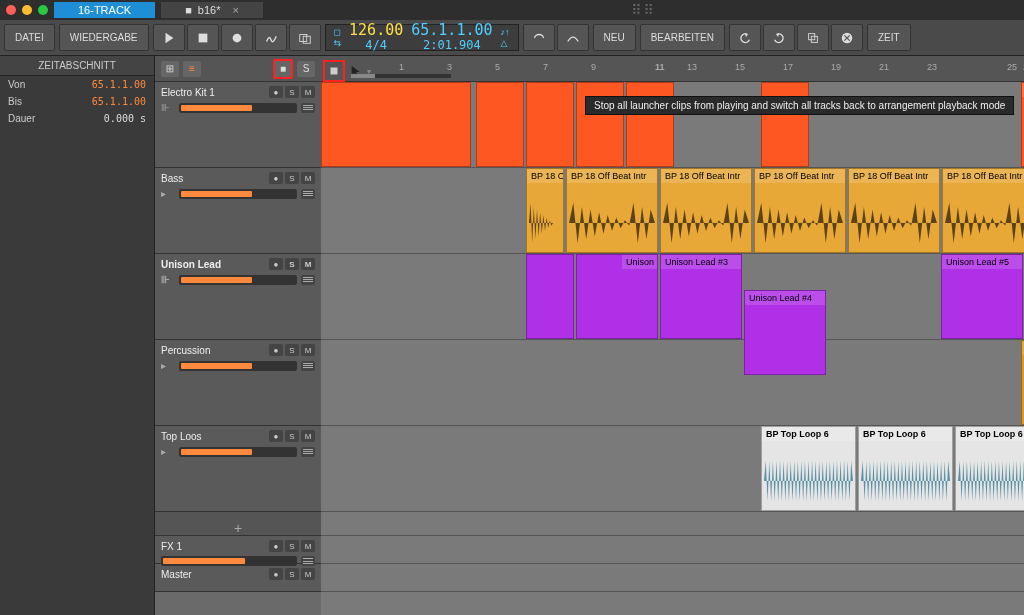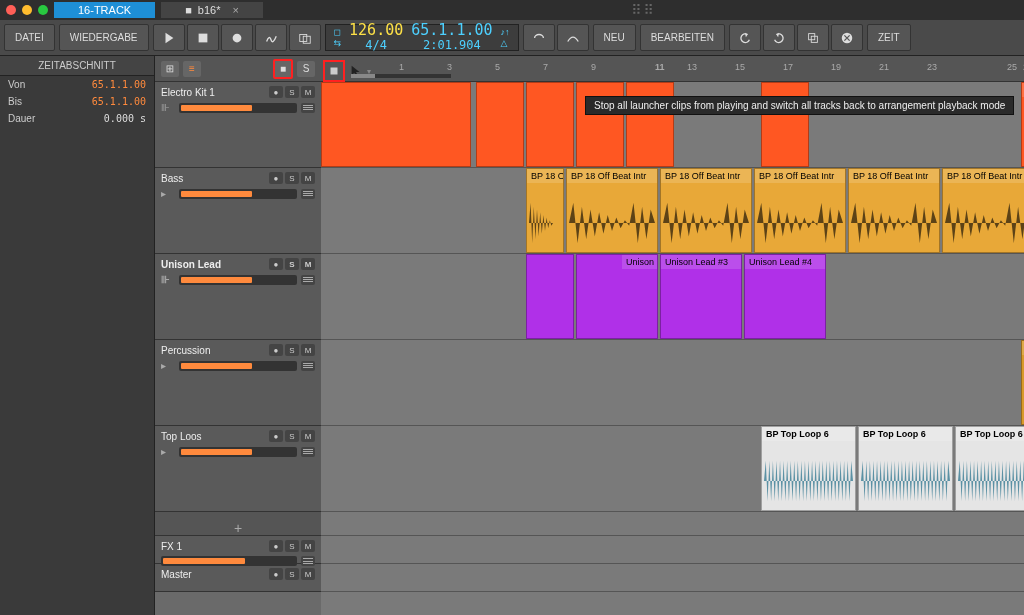--- a/index.html
+++ b/index.html
@@ -468,22 +468,25 @@
       </div>
 
       <div class="track-lane lane3">
         <div class="clip purple" style="left:205px;width:48px;"></div>
         <div class="clip purple" style="left:255px;width:82px;padding-left:45px;">
             <div class="clip-label">Unison Lead #2</div>
           </div>
         <div class="clip purple" style="left:339px;width:82px;">
             <div class="clip-label">Unison Lead #3</div>
           </div>
-        <div class="clip purple" style="left:423px;width:82px;">
+        <div class="clip purple" style="left:423px;width:82px;margin-top:36px;">
             <div class="clip-label">Unison Lead #4</div>
+          </div>
+        <div class="clip purple" style="left:620px;width:82px;">
+            <div class="clip-label">Unison Lead #5</div>
           </div>
         <div class="clip purple" style="left:704px;width:150px;">
             <div class="clip-label">Unison Lead #6</div>
           </div>
       </div>
 
       <div class="track-lane lane4">
         <div class="clip dkyellow" style="left:700px;width:200px;">
             <div class="clip-label">BP FX 128bpm Loop 5</div>
             <div class="wave dk"><svg viewBox="0 0 100 40" preserveAspectRatio="none">

